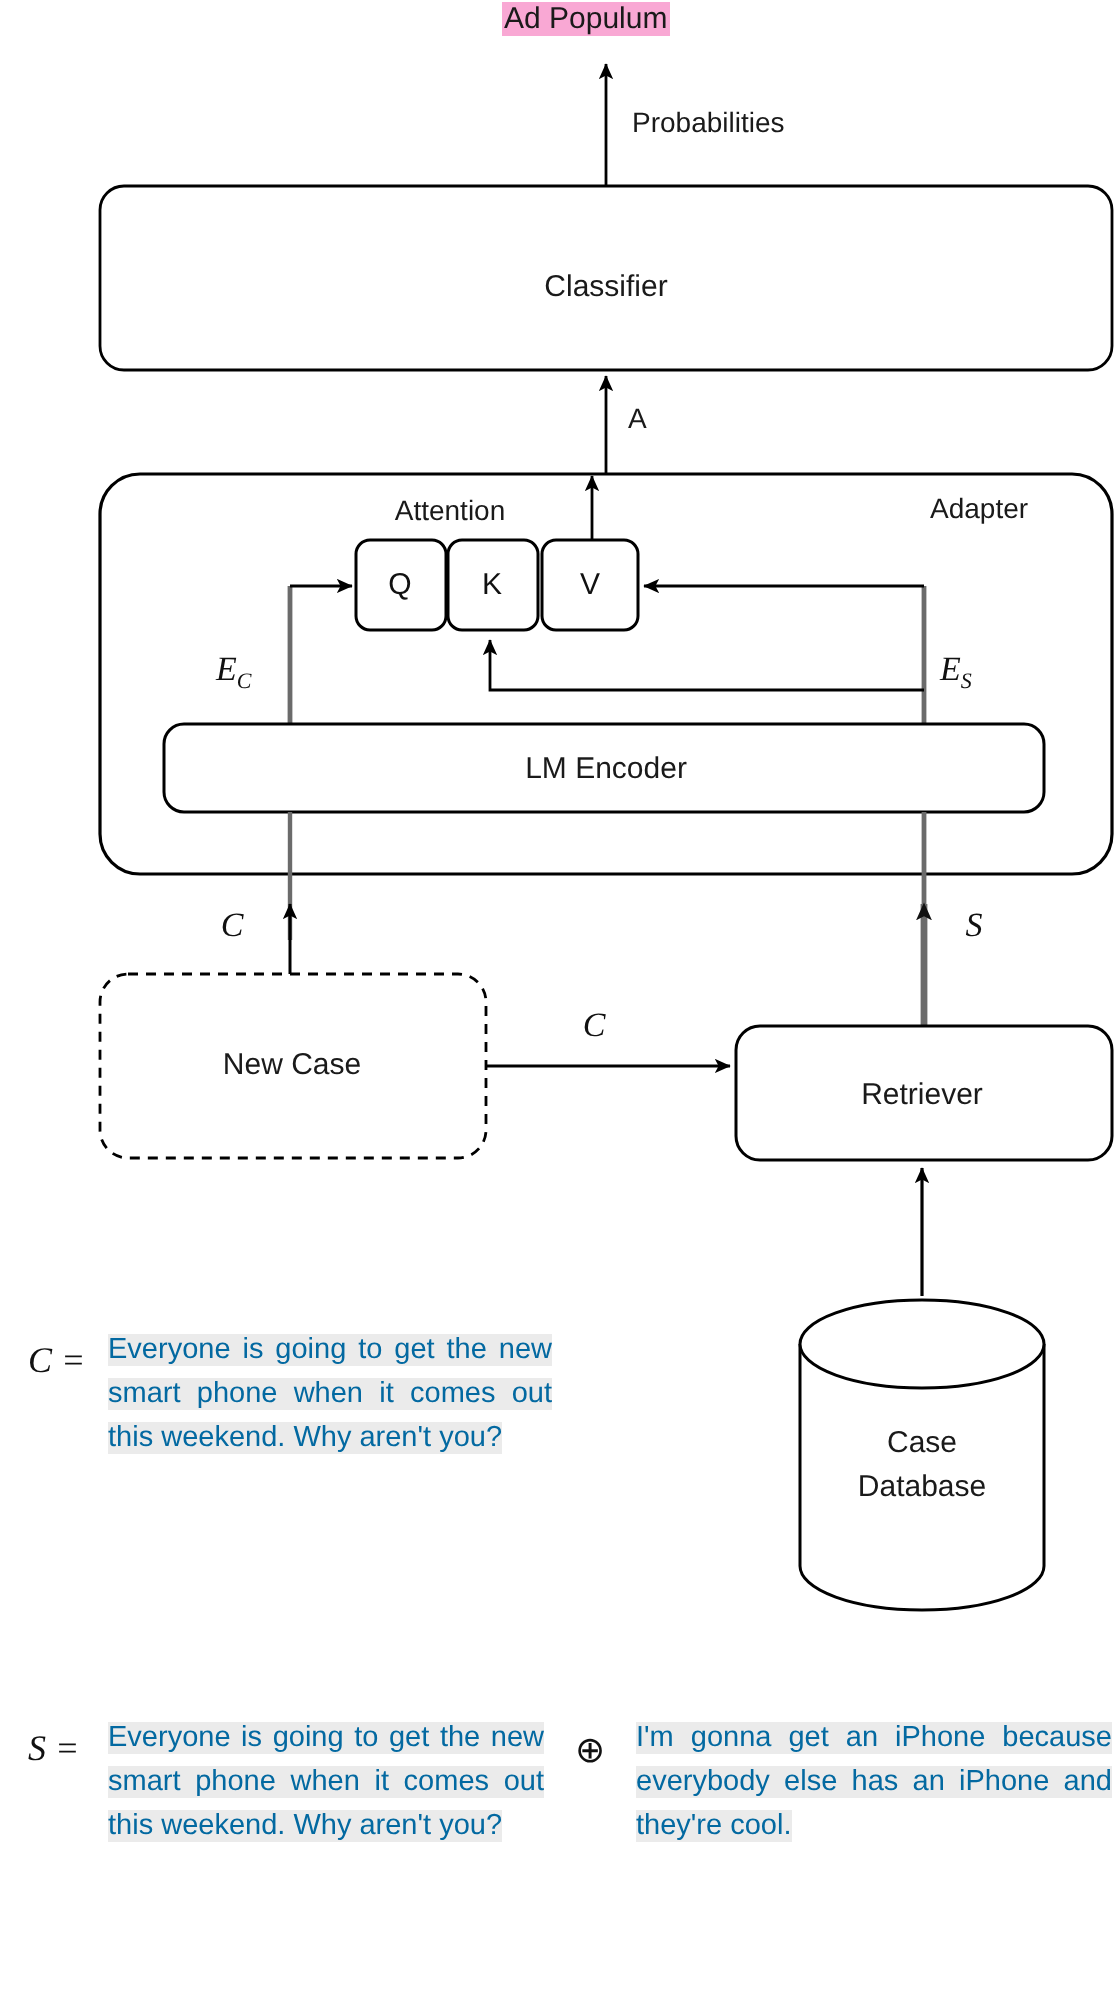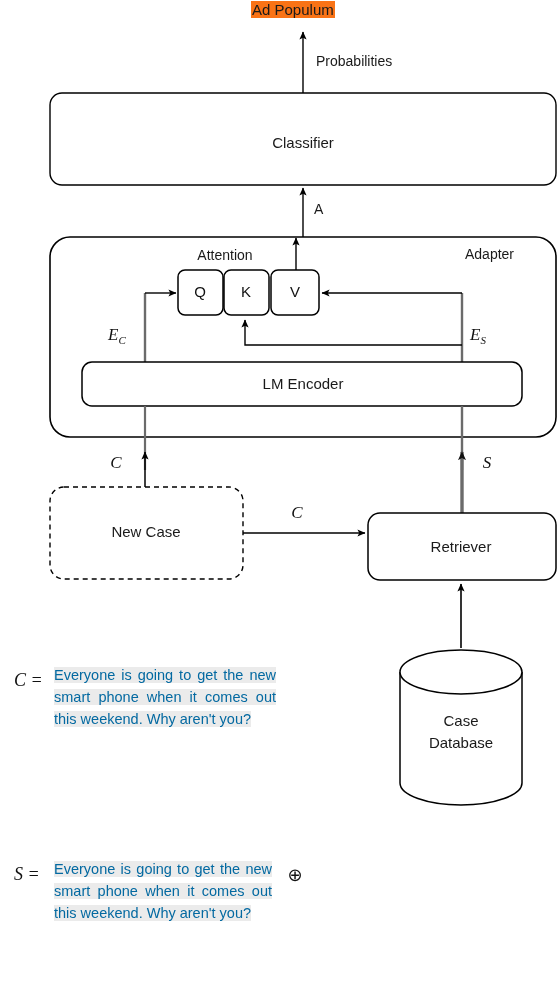--- a/index.html
+++ b/index.html
@@ -55,21 +55,21 @@
     font-family: "Liberation Serif", serif;
     font-style: italic;
     font-size: 11px;
     fill: #111111;
   }
   .outcome-label {
     position: absolute;
     font-family: "Liberation Sans", sans-serif;
     font-size: 15px;
     color: #1a1a1a;
-    background: #f97316;
+    background: #f9a8d4;
     white-space: nowrap;
     padding: 0 1px;
   }
   .eq-row {
     position: absolute;
     display: flex;
     align-items: flex-start;
   }
   .eq-sym {
     font-family: "Liberation Serif", serif;
@@ -205,15 +205,18 @@
       <span class="hlline">Everyone is going to get the new smart phone when it comes out this weekend. Why aren't you?</span>
     </div>
   </div>
 
   <div class="eq-row" style="left:14px; top:858px; width:544px;">
     <div class="eq-sym" style="width:40px;">S =</div>
     <div class="eq-text" style="width:218px;">
       <span class="hlline">Everyone is going to get the new smart phone when it comes out this weekend. Why aren't you?</span>
     </div>
     <div class="oplus" style="width:46px; text-align:center;">⊕</div>
+    <div class="eq-text" style="width:238px;">
+      <span class="hlline">I'm gonna get an iPhone because everybody else has an iPhone and they're cool.</span>
+    </div>
   </div>
 
 </div>
 
 </body></html>

